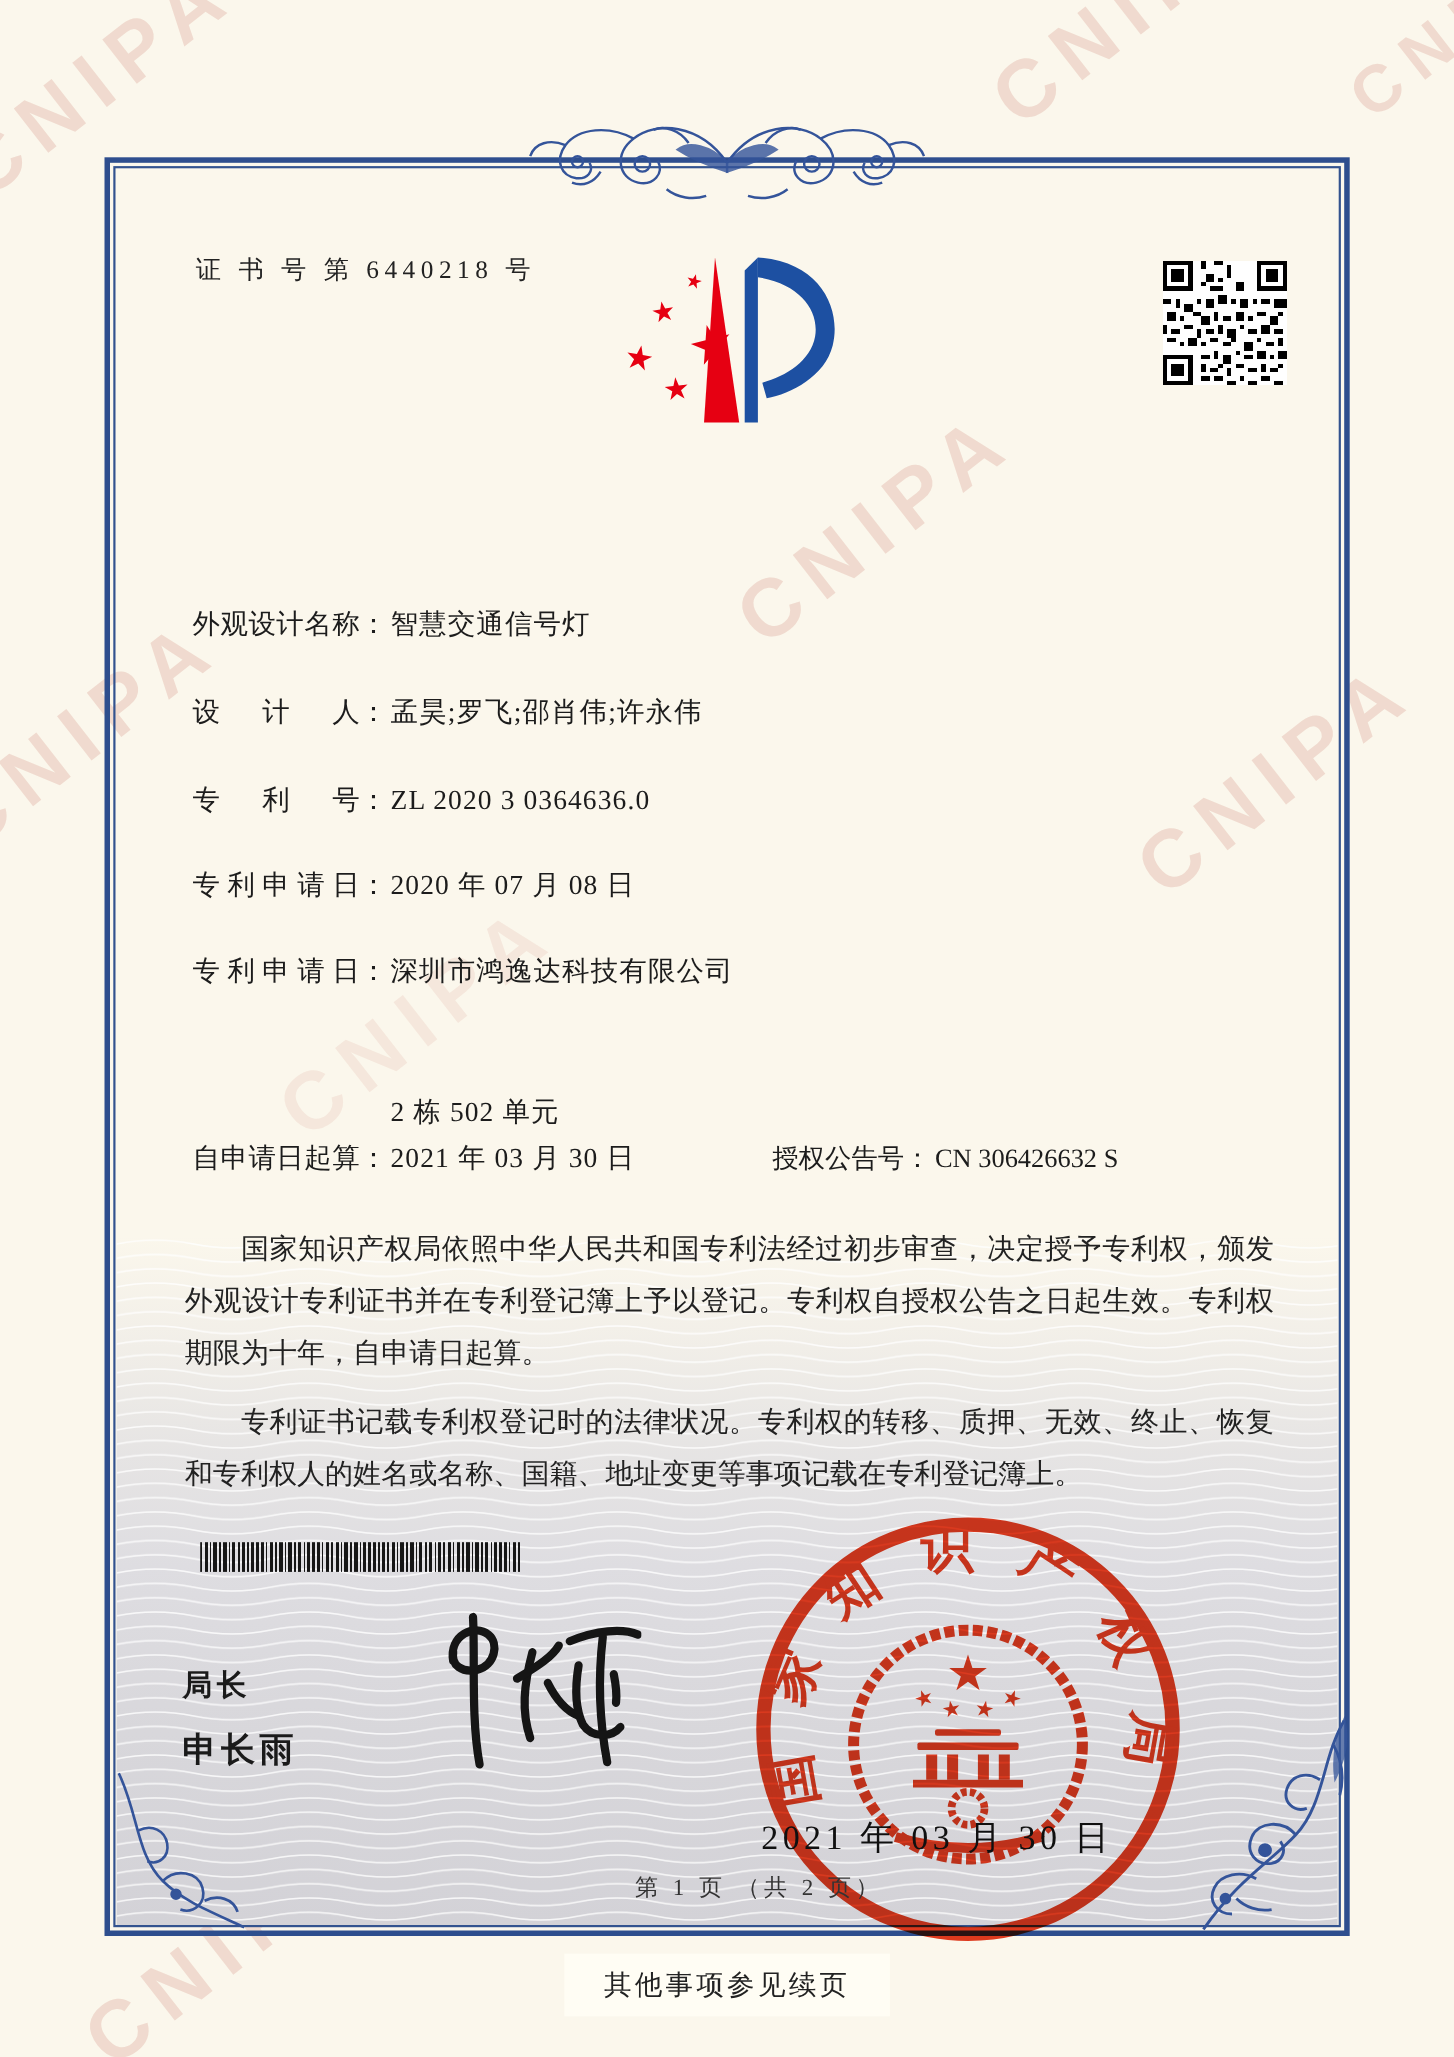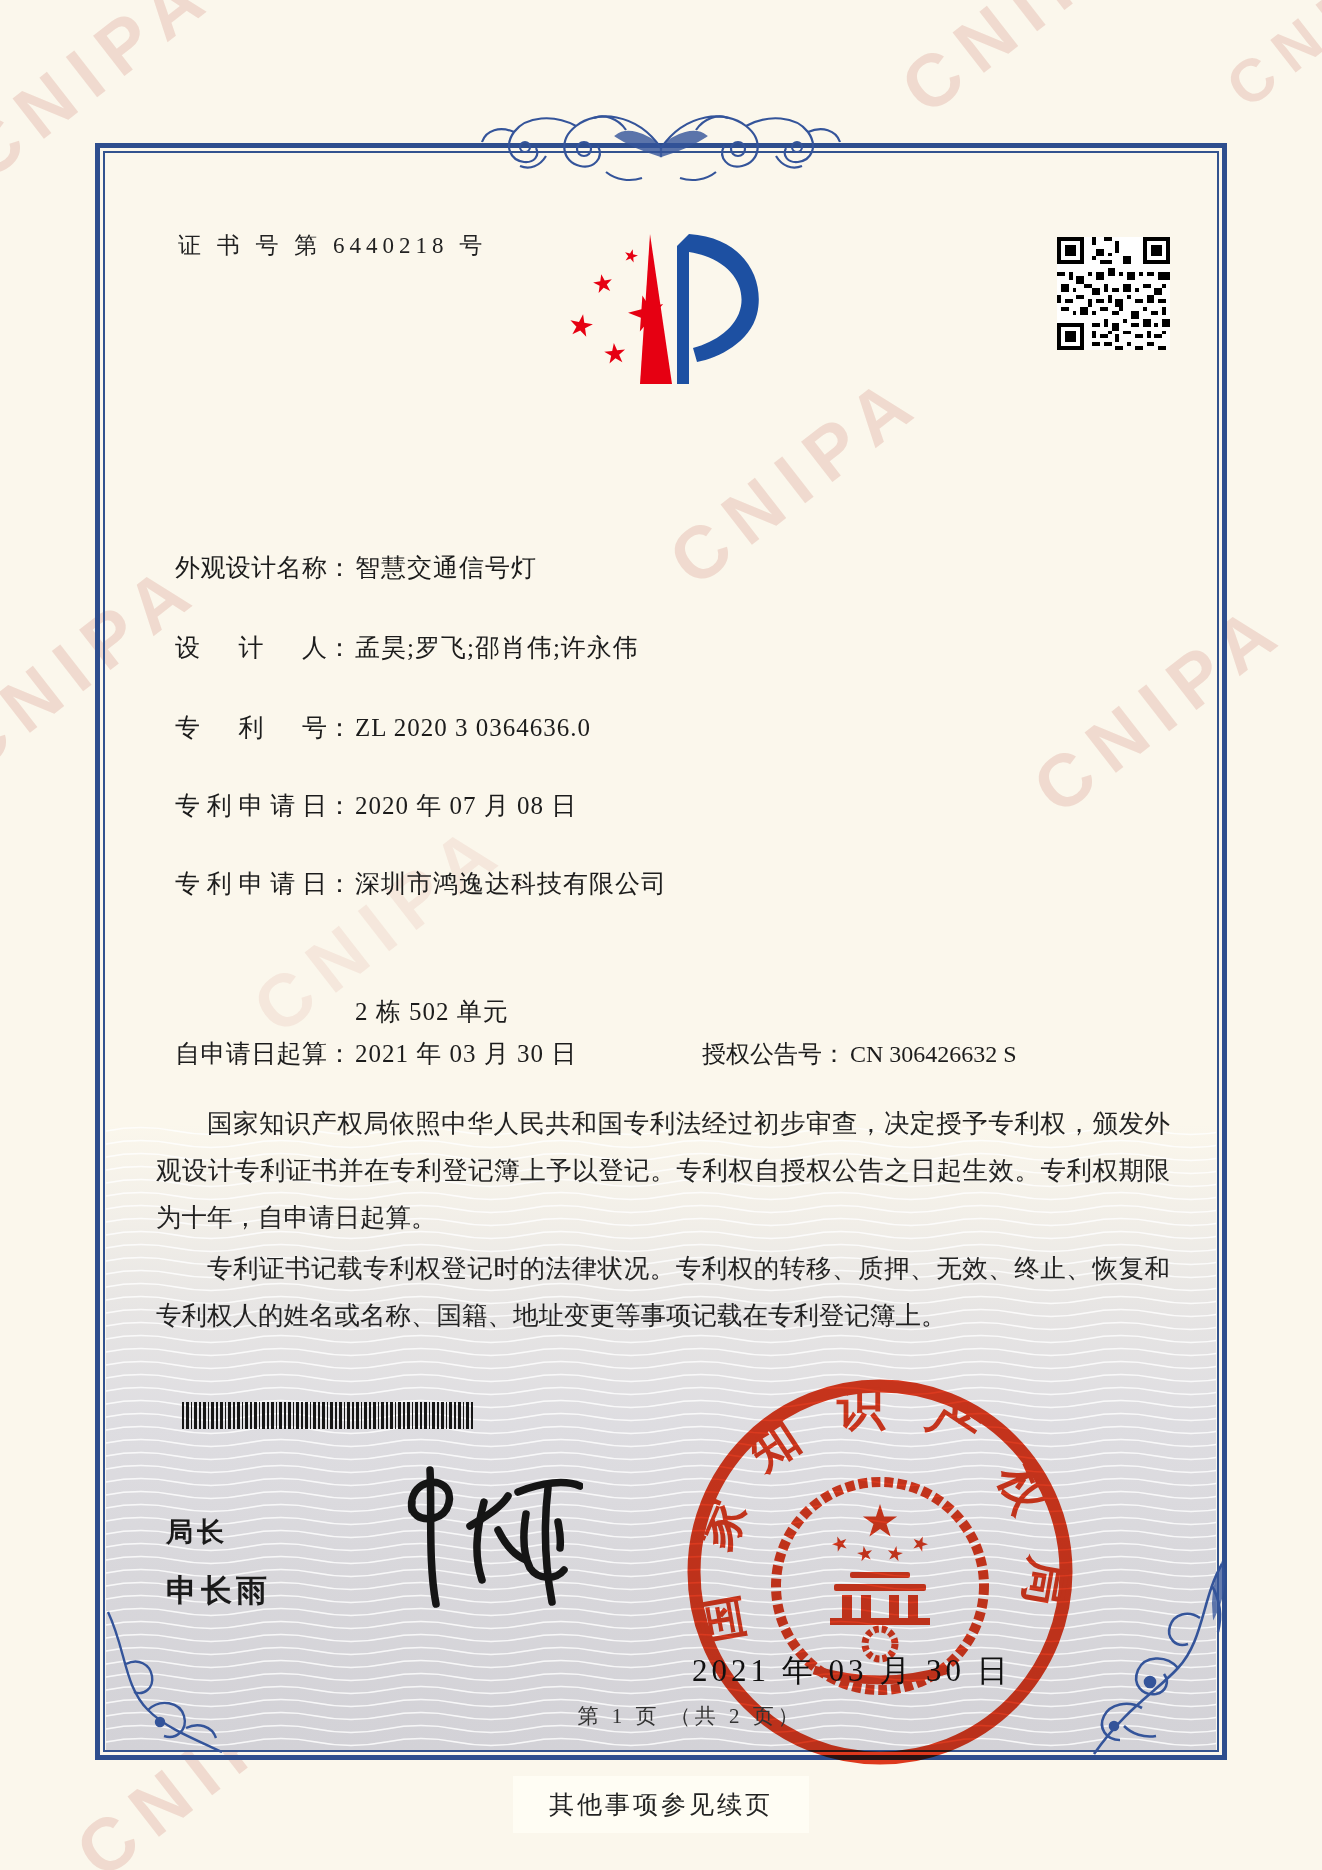--- a/index.html
+++ b/index.html
@@ -39,21 +39,21 @@
   .row .colon{display:inline-block;width:28px;vertical-align:top;}
   .row .val{display:inline-block;vertical-align:top;letter-spacing:1px;}
   .r1{top:550px}.r2{top:630px}.r3{top:710px}.r4{top:788px}.r5{top:866px}.r6{top:946px}
   .addr2{position:absolute;left:355px;top:994px;font-size:25px;color:#1c1c1c;letter-spacing:1px;line-height:36px;}
   .grant-l{top:1036px}
   .grant-r{position:absolute;left:672px;top:1036px;font-size:24px;color:#1c1c1c;white-space:nowrap;line-height:36px;margin-left:30px;}
   .grant-r .colon{display:inline-block;width:28px;}
   
   .body-wrap{position:absolute;left:152px;top:1096px;width:1022px;font-size:25.5px;
              line-height:47px;color:#222;text-align:justify;}
-  .body-wrap p{margin:4px;text-indent:2em;}
+  .body-wrap p{margin:16px;text-indent:2em;}
   
   .barcode{position:absolute;left:182px;top:1402px;width:293px;height:27px;
            background:repeating-linear-gradient(90deg,#161616 0 2px,transparent 2px 4px,
                       #161616 4px 7px,transparent 7px 9px,#161616 9px 10px,transparent 10px 12px,
                       #161616 12px 15px,transparent 15px 17px);}
   .sig-title{position:absolute;left:166px;top:1514px;font-size:27px;color:#1a1a1a;
              font-family:"Liberation Sans","DejaVu Sans",sans-serif;letter-spacing:4px;font-weight:600;}
   .sig-name{position:absolute;left:166px;top:1570px;font-size:31px;color:#1a1a1a;
             font-family:"Liberation Sans","DejaVu Sans",sans-serif;letter-spacing:4px;font-weight:600;}
   .signature{position:absolute;left:398px;top:1452px;}

